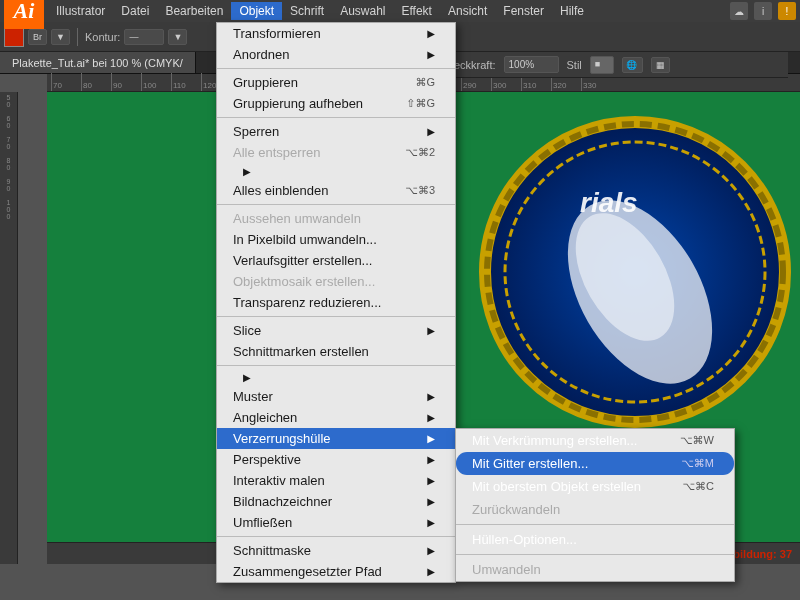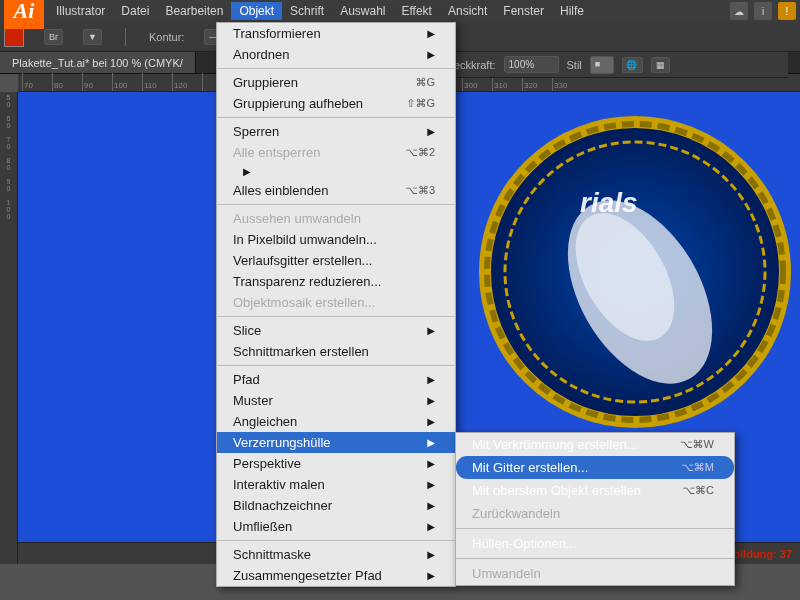--- a/index.html
+++ b/index.html
@@ -69,21 +69,21 @@
       flex-shrink: 0;
     }
 
     
     .toolbar {
       background: #3a3a3a;
       height: 30px;
       display: flex;
       align-items: center;
       padding: 0 4px;
-      gap: 20px;
+      gap: 4px;
       border-bottom: 1px solid #222;
     }
     .toolbar-item {
       color: #ccc;
       font-size: 11px;
       padding: 2px 4px;
       background: #4a4a4a;
       border: 1px solid #555;
       border-radius: 2px;
       cursor: pointer;
@@ -331,21 +331,21 @@
     <span>Plakette_Tut.ai* bei 100 % (CMYK/</span>
   </div>
 </div>
 
 <div style="display:flex; height: 490px; position:relative;">
 
   <div class="ruler-v" style="margin-top:18px;">
     <div style="color:#888;font-size:7px;padding:2px 1px;text-align:center;">5<br>0<br><br>6<br>0<br><br>7<br>0<br><br>8<br>0<br><br>9<br>0<br><br>1<br>0<br>0</div>
   </div>
 
-  <div style="flex:1;position:relative;">
+  <div style="flex:1;position:relative;margin-left:29px;">
 
     <div class="ruler-ticks" style="background:#3a3a3a;border-bottom:1px solid #222;">
       <div class="ruler-tick">70</div>
       <div class="ruler-tick">80</div>
       <div class="ruler-tick">90</div>
       <div class="ruler-tick">100</div>
       <div class="ruler-tick">110</div>
       <div class="ruler-tick">120</div>
       <div class="ruler-tick" style="width:50px;"></div>
       <div class="ruler-tick">230</div>
@@ -354,21 +354,21 @@
       <div class="ruler-tick">260</div>
       <div class="ruler-tick">270</div>
       <div class="ruler-tick">280</div>
       <div class="ruler-tick">290</div>
       <div class="ruler-tick">300</div>
       <div class="ruler-tick">310</div>
       <div class="ruler-tick">320</div>
       <div class="ruler-tick">330</div>
     </div>
 
-    <div style="position:absolute;top:18px;left:0;right:0;bottom:22px;background:#1d4ed8;padding-left:45px;">
+    <div style="position:absolute;top:18px;left:0;right:0;bottom:22px;background:#15803d;padding-left:45px;">
 
       <div style="position:absolute;right:0;top:0;width:330px;height:380px;">
         
         <svg width="330" height="380" viewBox="0 0 330 380">
           <defs>
             <radialGradient id="bgGrad" cx="50%" cy="50%" r="50%">
               <stop offset="0%" style="stop-color:#0044aa"></stop>
               <stop offset="100%" style="stop-color:#001a55"></stop>
             </radialGradient>
           </defs>
@@ -437,41 +437,40 @@
 
     <div class="menu-item disabled">
       <span class="menu-item-label">Aussehen umwandeln</span>
     </div>
     <div class="menu-item">
       <span class="menu-item-label">In Pixelbild umwandeln...</span>
     </div>
     <div class="menu-item">
       <span class="menu-item-label">Verlaufsgitter erstellen...</span>
     </div>
-    <div class="menu-item">
-      <span class="menu-item-label">Transparenz reduzieren...</span>
-    </div>
     <div class="menu-item disabled">
       <span class="menu-item-label">Objektmosaik erstellen...</span>
     </div>
+    <div class="menu-item">
+      <span class="menu-item-label">Transparenz reduzieren...</span>
+    </div>
 
     <div class="menu-separator"></div>
 
     <div class="menu-item">
       <span class="menu-item-label">Slice</span>
       <span class="menu-arrow">▶</span>
     </div>
     <div class="menu-item">
       <span class="menu-item-label">Schnittmarken erstellen</span>
     </div>
 
     <div class="menu-separator"></div>
 
     <div class="menu-item">
-      <span class="menu-item-label">Pfad</span>
       <span class="menu-arrow">▶</span>
     </div>
     <div class="menu-item">
       <span class="menu-item-label">Muster</span>
       <span class="menu-arrow">▶</span>
     </div>
     <div class="menu-item">
       <span class="menu-item-label">Angleichen</span>
       <span class="menu-arrow">▶</span>
     </div>

